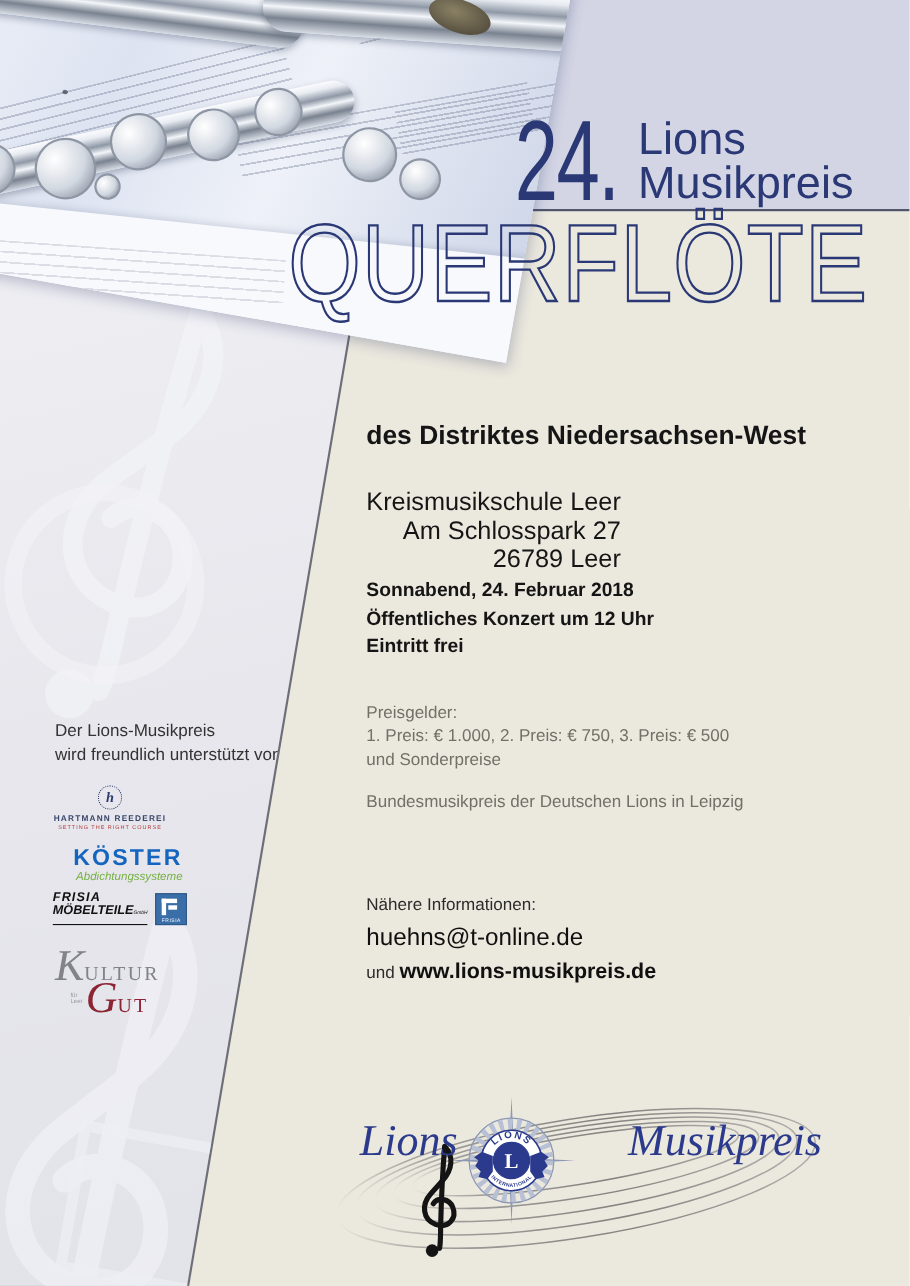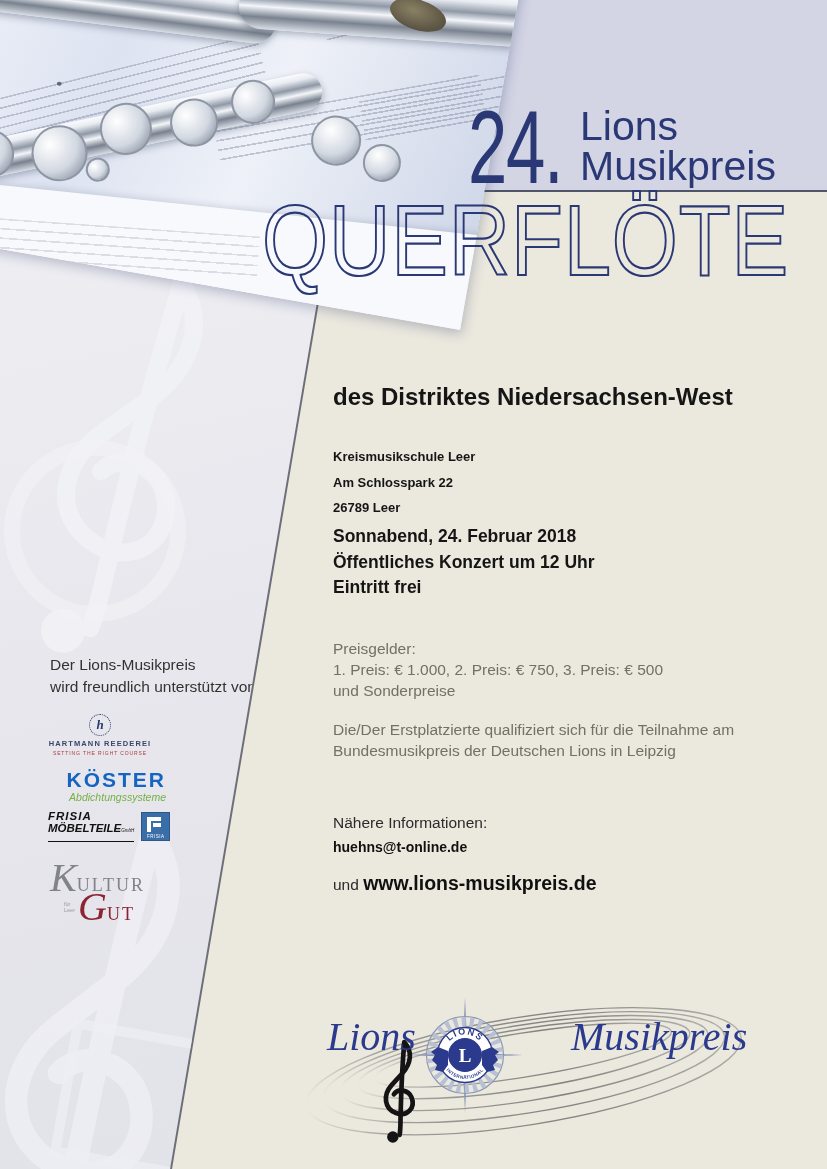--- a/index.html
+++ b/index.html
@@ -49,26 +49,26 @@
         color:#2a3875;transform:scaleX(.68);transform-origin:left top;letter-spacing:-2px;}
   .tlm{position:absolute;left:580px;top:106px;z-index:4;color:#2a3875;
         font-size:41px;line-height:40px;letter-spacing:0;}
   .querfloete{position:absolute;left:262px;top:190px;z-index:4;font-size:100px;line-height:1;
         color:transparent;-webkit-text-stroke:2.2px #2a3875;letter-spacing:1px;
         transform:scaleX(.85);transform-origin:left top;white-space:nowrap;}
 
   
   .content{position:absolute;left:333px;top:0;z-index:4;width:470px;color:#151515;}
   .subtitle{position:absolute;left:0;top:383px;font-size:24px;font-weight:bold;white-space:nowrap;}
-  .venue{position:absolute;left:0;top:444px;font-size:13px;font-weight:bold;line-height:25.5px;}
+  .venue{position:absolute;left:0;top:444px;font-size:23px;font-weight:normal;line-height:25.5px;text-align:right;}
   .event{position:absolute;left:0;top:524px;font-size:17.5px;font-weight:bold;line-height:25.5px;}
   .prizes{position:absolute;left:0;top:638px;font-size:15.5px;color:#746f67;line-height:21px;white-space:nowrap;}
   .qual{position:absolute;left:0;top:719px;font-size:15.5px;color:#746f67;line-height:21px;white-space:nowrap;}
   .info-h{position:absolute;left:0;top:814px;font-size:15.5px;color:#2b2b2b;}
-  .email{position:absolute;left:0;top:839px;font-size:14px;font-weight:bold;color:#101010;}
+  .email{position:absolute;left:0;top:839px;font-size:22px;font-weight:normal;color:#101010;}
   .web{position:absolute;left:0;top:872px;font-size:19.5px;font-weight:bold;color:#101010;}
   .web .und{font-size:15.5px;font-weight:normal;color:#2b2b2b;}
 
   
   .sp-intro{position:absolute;left:50px;top:464px;font-size:15.5px;color:#333;line-height:22px;}
   .hartmann{position:absolute;left:40px;top:524px;width:120px;text-align:center;}
   .hartmann .ring{display:inline-block;width:20px;height:20px;border-radius:50%;
         border:1.6px dotted #2b3a6e;color:#2b3a6e;font:italic bold 13px "Liberation Serif",serif;
         line-height:19px;}
   .hartmann .nm{font-size:7.5px;letter-spacing:1.1px;color:#39476b;margin-top:3px;font-weight:bold;}
@@ -204,35 +204,34 @@
   <div class="tlm">
     <div>Lions</div>
     <div>Musikpreis</div>
   </div>
   <div class="querfloete">QUERFLÖTE</div>
 
   <div class="content">
     <div class="subtitle">des Distriktes Niedersachsen-West</div>
     <div class="venue">
       <div>Kreismusikschule Leer</div>
-      <div>Am Schlosspark 22</div>
+      <div>Am Schlosspark 27</div>
       <div>26789 Leer</div>
     </div>
     <div class="event">
       <div>Sonnabend, 24. Februar 2018</div>
       <div>Öffentliches Konzert um 12 Uhr</div>
       <div>Eintritt frei</div>
     </div>
     <div class="prizes">
       <div>Preisgelder:</div>
       <div>1. Preis: € 1.000, 2. Preis: € 750, 3. Preis: € 500</div>
       <div>und Sonderpreise</div>
     </div>
     <div class="qual">
-      <div>Die/Der Erstplatzierte qualifiziert sich für die Teilnahme am</div>
       <div>Bundesmusikpreis der Deutschen Lions in Leipzig</div>
     </div>
     <div class="info-h">Nähere Informationen:</div>
     <div class="email">huehns@t-online.de</div>
     <div class="web"><span class="und">und </span><span>www.lions-musikpreis.de</span></div>
   </div>
 
   <div class="footer">
     <svg class="fsvg" width="480" height="185" viewBox="0 0 480 185">
       <defs>

